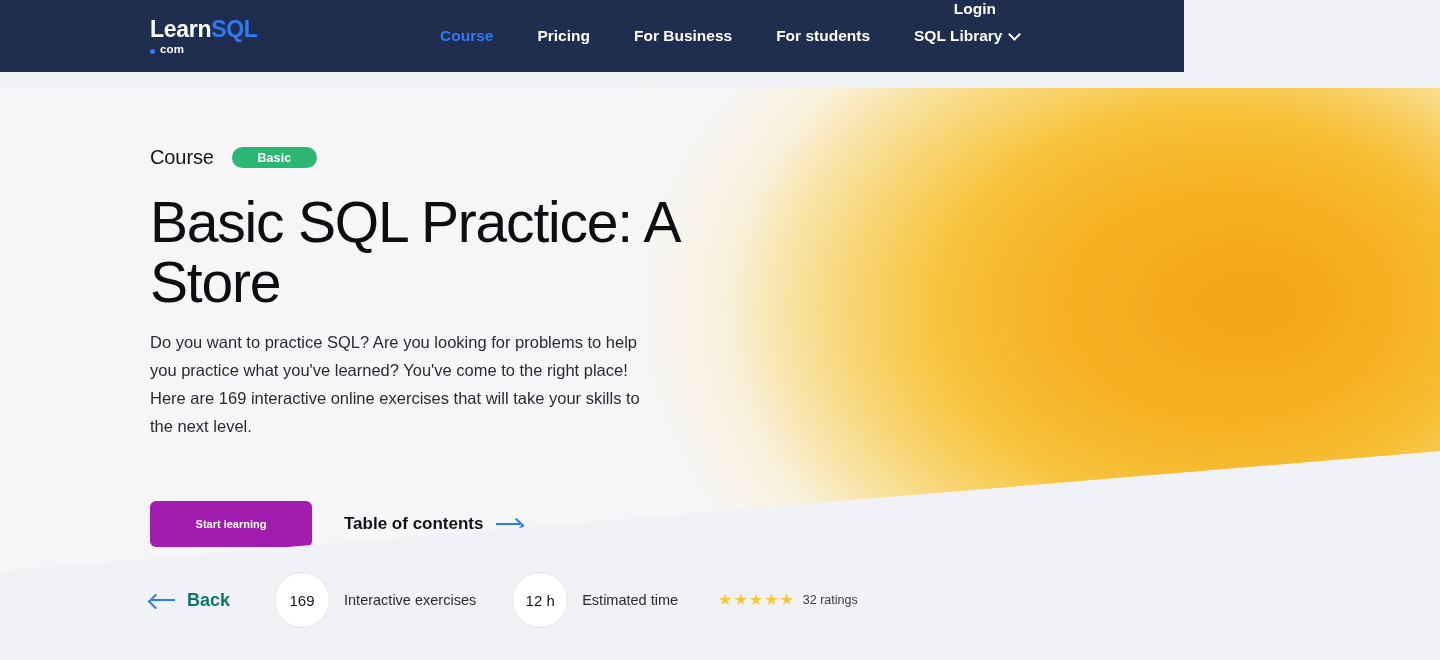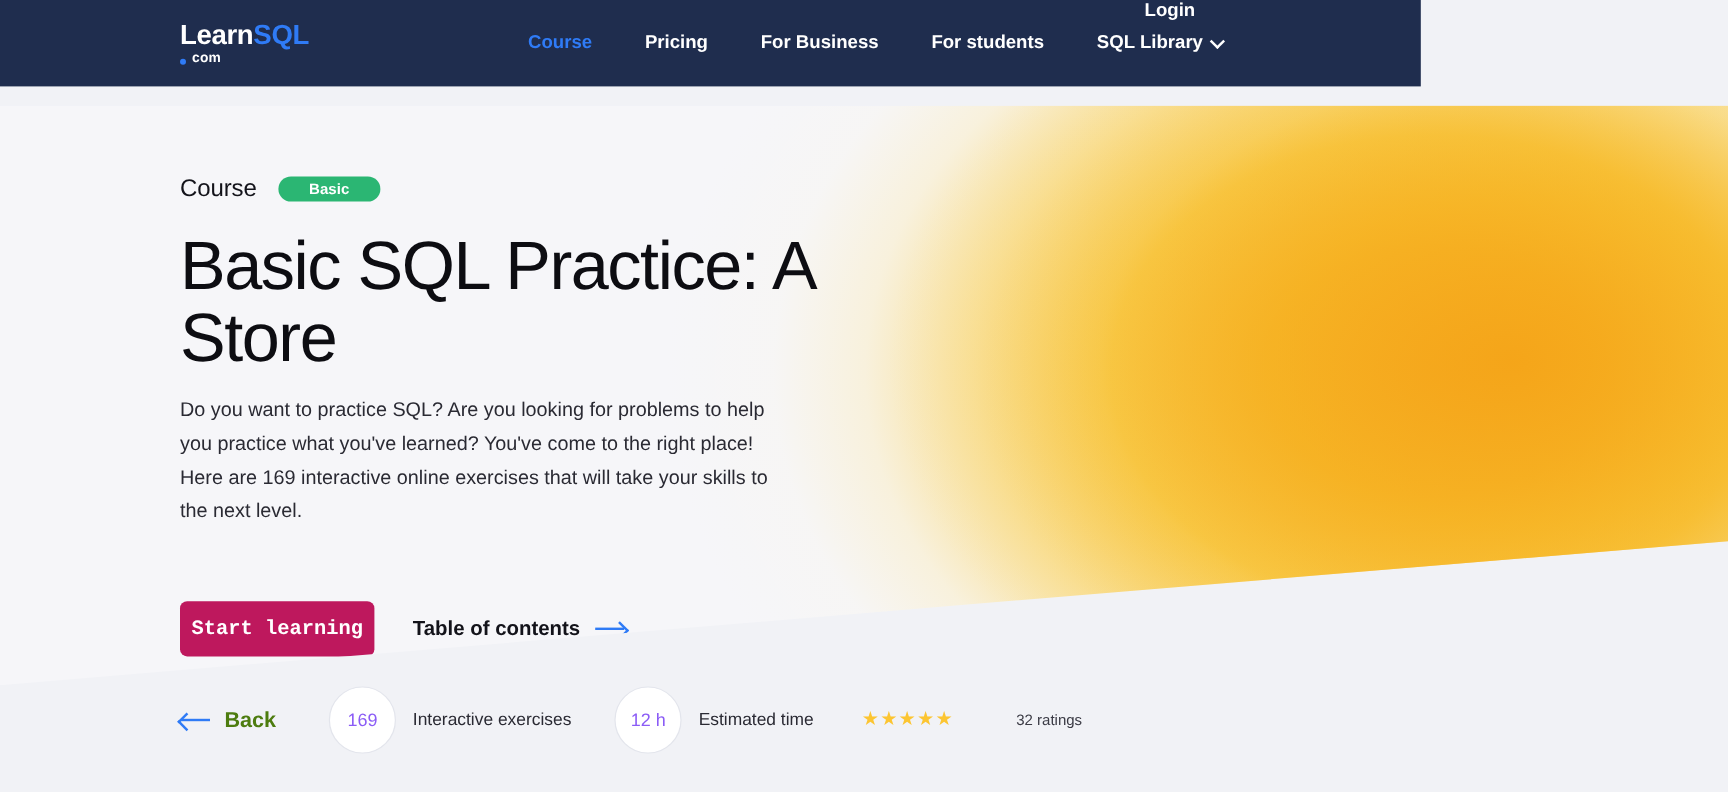--- a/index.html
+++ b/index.html
@@ -168,23 +168,23 @@
     font-size:16.5px; font-weight:400;
     line-height:28px;
     color:#2a2a33;
   }
 
   .hero-actions {
     position:absolute; left:150px; top:413px;
     display:flex; align-items:center; gap:20px;
   }
   .start-btn {
-    background:#be185d; color:#ffffff;
-    font-family:Liberation Mono, monospace;
-    font-size:17px; font-weight:700;
+    background:#a21caf; color:#ffffff;
+    font-family:Liberation Sans, sans-serif;
+    font-size:11px; font-weight:700;
     border:none; border-radius:6px;
     width:162px; height:46px;
     cursor:pointer;
     display:flex; align-items:center; justify-content:center;
   }
   .toc-link {
     display:flex; align-items:center; gap:13px;
     font-size:17px; font-weight:700; color:#13131a;
     text-decoration:none; cursor:pointer;
     padding-left:12px;
@@ -232,52 +232,51 @@
     width:24px; height:2px; background:#2f7bf6;
   }
   .arrow-left::after {
     content:""; position:absolute; left:0px; top:2.5px;
     width:9px; height:9px;
     border-bottom:2px solid #2f7bf6;
     border-left:2px solid #2f7bf6;
     transform:rotate(45deg);
   }
   .back-text {
-    font-size:18px; font-weight:700; color:#4d7c0f;
+    font-size:18px; font-weight:700; color:#0f766e;
   }
 
   .stat {
     display:flex; align-items:center; gap:14px;
     margin-right:36px;
   }
   .stat-circle {
     width:56px; height:56px; border-radius:50%;
     background:#ffffff; border:1px solid #e3e5ec;
     display:flex; align-items:center; justify-content:center;
-    font-size:15px; font-weight:400; color:#8b5cf6;
+    font-size:15px; font-weight:400; color:#0f172a;
     flex-shrink:0;
   }
   .stat-label {
     font-size:14.5px; font-weight:400; color:#2a2a33;
     white-space:nowrap;
   }
 
   .rating {
     display:flex; align-items:center; gap:9px;
     margin-left:4px;
   }
   .stars { display:flex; gap:1px; }
   .star {
     font-size:16px; line-height:1;
     color:#fcc531;
   }
   .ratings-count {
     font-size:12.5px; font-weight:400; color:#3a3a44;
     white-space:nowrap;
-    margin-left:44px;
   }
 </style>
 </head>
 <body>
 
 <div class="page">
 
   <header class="navbar">
 
     <a class="logo">

